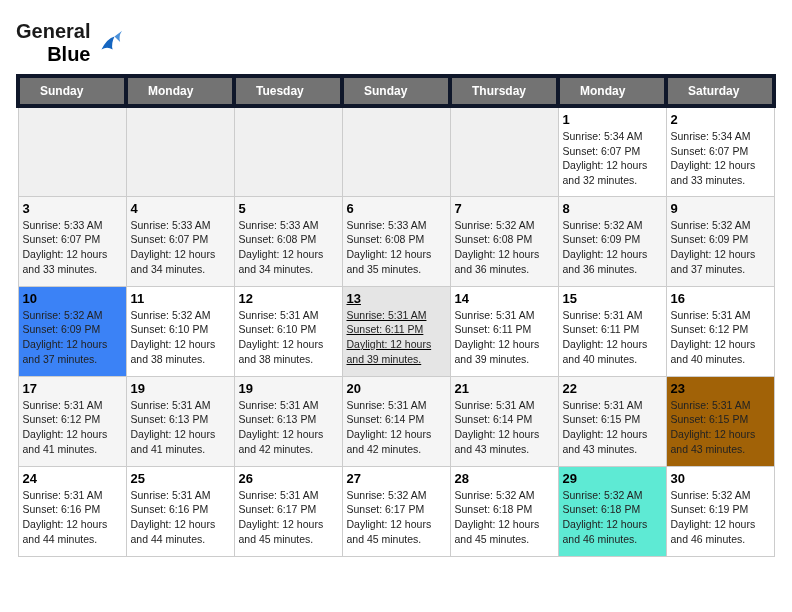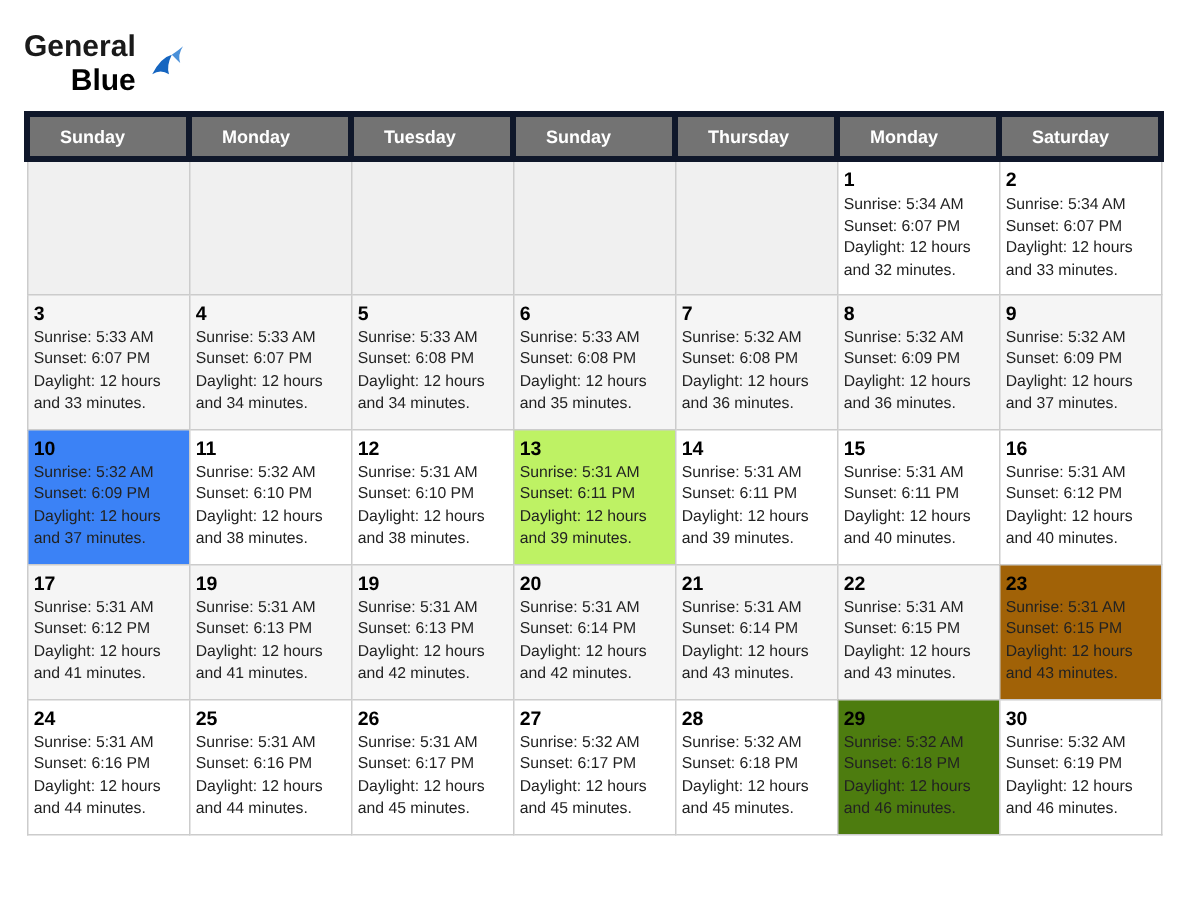--- a/index.html
+++ b/index.html
@@ -200,21 +200,21 @@
 Daylight: 12 hours
 and 38 minutes.</div>
         </td>
         <td style="background: rgb(255, 255, 255);">
           <span class="day-num">12</span>
           <div class="day-info">Sunrise: 5:31 AM
 Sunset: 6:10 PM
 Daylight: 12 hours
 and 38 minutes.</div>
         </td>
-        <td style="background: #bef264;">
+        <td style="background: #e5e5e5; text-decoration: underline;">
           <span class="day-num">13</span>
           <div class="day-info">Sunrise: 5:31 AM
 Sunset: 6:11 PM
 Daylight: 12 hours
 and 39 minutes.</div>
         </td>
         <td style="background: rgb(255, 255, 255);">
           <span class="day-num">14</span>
           <div class="day-info">Sunrise: 5:31 AM
 Sunset: 6:11 PM
@@ -316,21 +316,21 @@
 Daylight: 12 hours
 and 45 minutes.</div>
         </td>
         <td style="background: rgb(255, 255, 255);">
           <span class="day-num">28</span>
           <div class="day-info">Sunrise: 5:32 AM
 Sunset: 6:18 PM
 Daylight: 12 hours
 and 45 minutes.</div>
         </td>
-        <td style="background: #4d7c0f;">
+        <td style="background: #5eead4;">
           <span class="day-num">29</span>
           <div class="day-info">Sunrise: 5:32 AM
 Sunset: 6:18 PM
 Daylight: 12 hours
 and 46 minutes.</div>
         </td>
         <td style="background: rgb(255, 255, 255);">
           <span class="day-num">30</span>
           <div class="day-info">Sunrise: 5:32 AM
 Sunset: 6:19 PM

